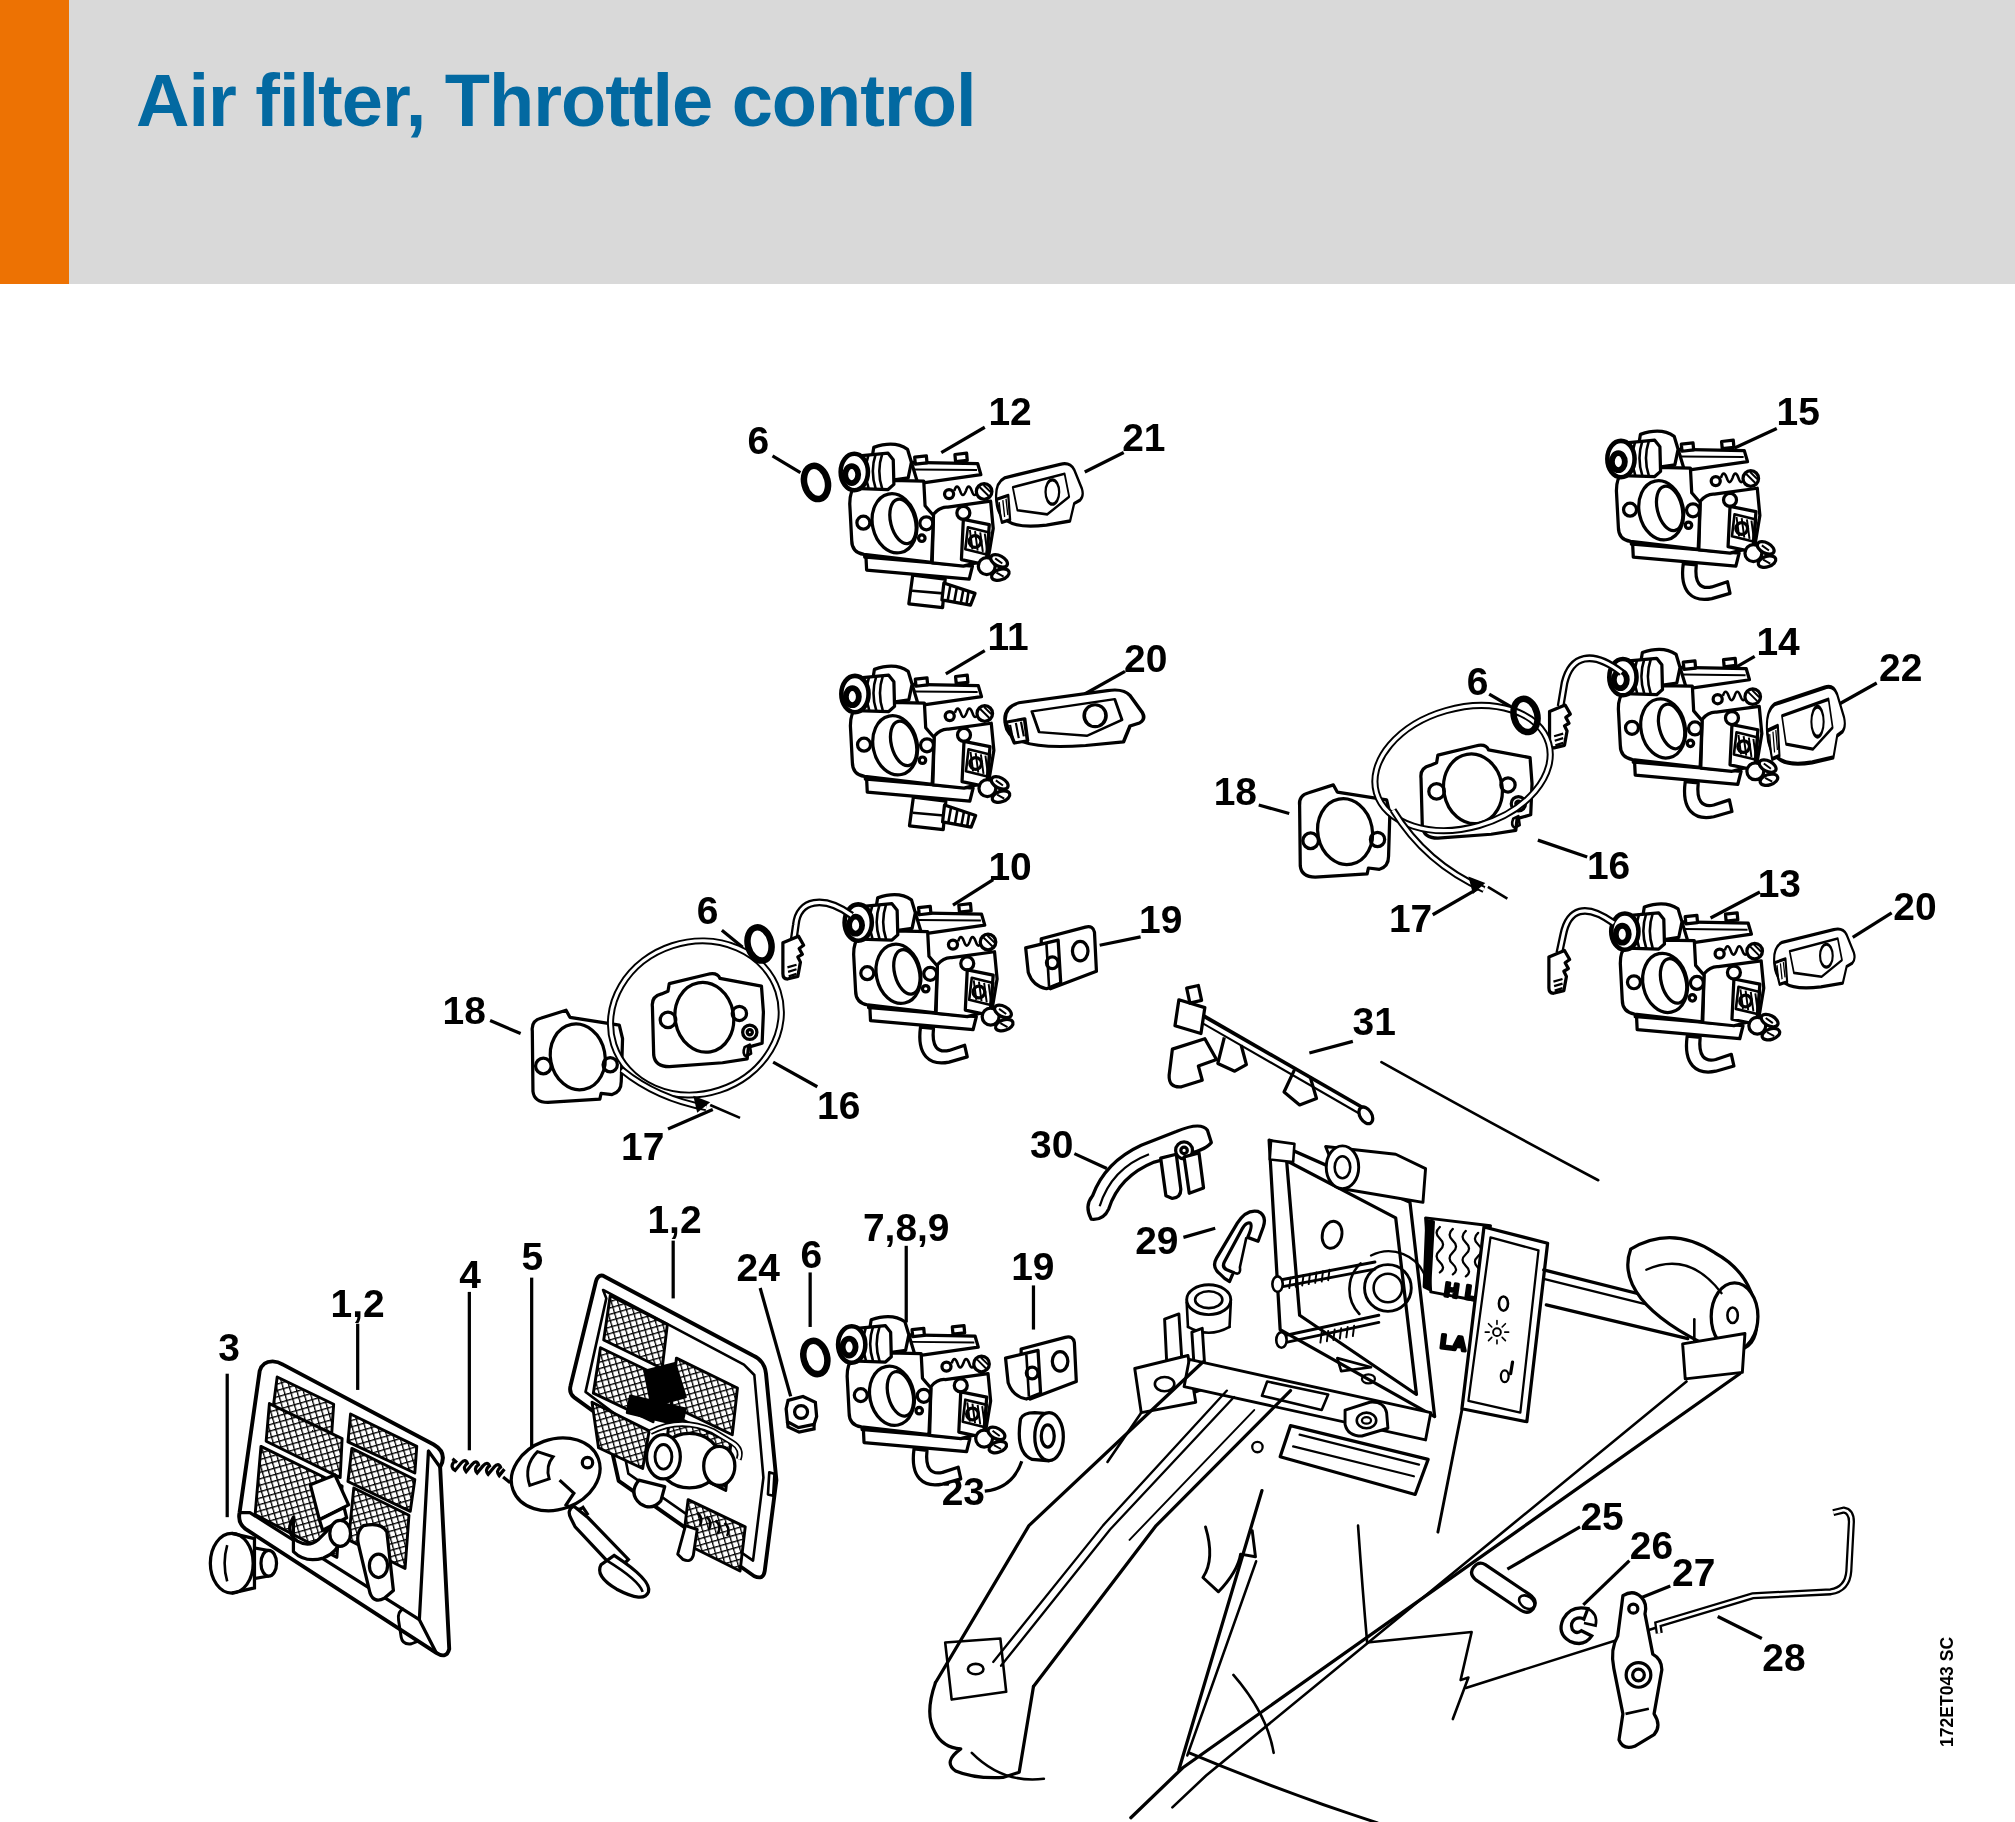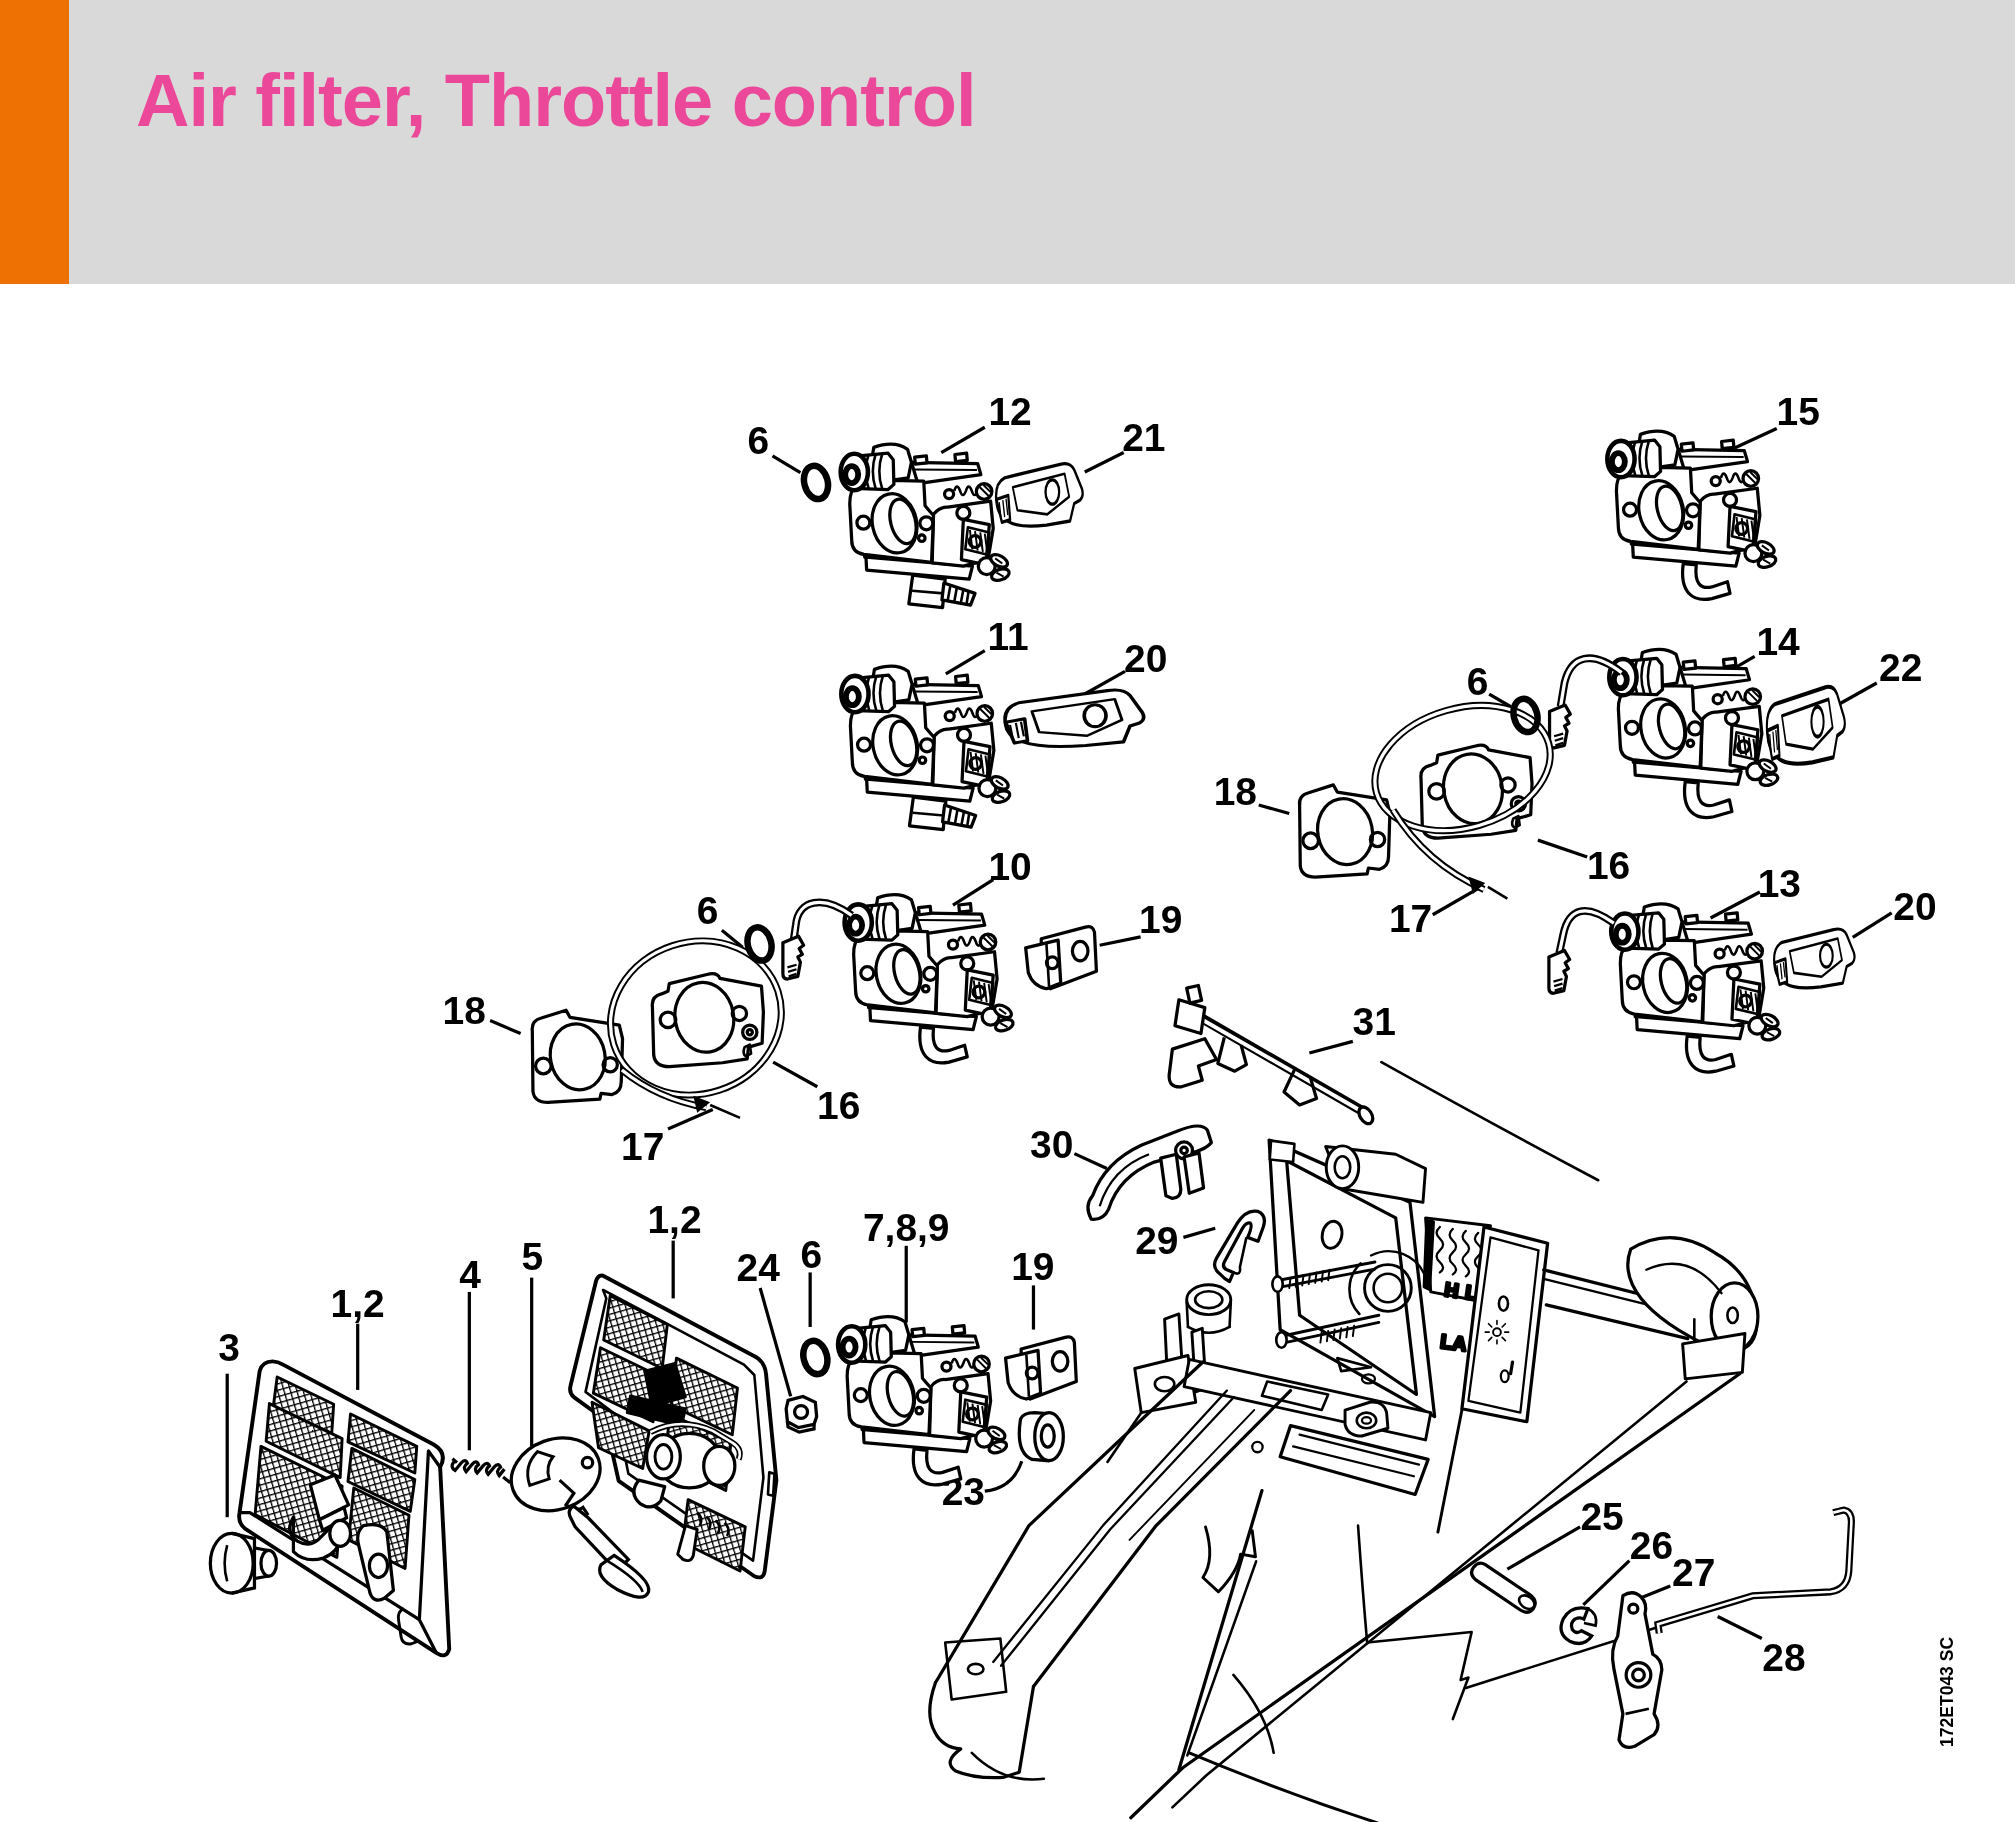--- a/index.html
+++ b/index.html
@@ -1,18 +1,18 @@
 <!DOCTYPE html>
 <html style="font-size:10.4px"><head>
 <meta charset="utf-8">
 <style>
 html,body{margin:0;padding:0;width:2015px;height:1823px;background:#ffffff;overflow:hidden;}
 #orange{position:absolute;left:0;top:0;width:69px;height:284px;background:#ed7203;}
 #gray{position:absolute;left:69px;top:0;width:1946px;height:284px;background:#d9d9d9;}
-#title{position:absolute;left:136px;top:58px;font-family:"Liberation Sans",sans-serif;font-weight:bold;font-size:74px;color:#ec4899;letter-spacing:-1px;white-space:nowrap;}
+#title{position:absolute;left:136px;top:58px;font-family:"Liberation Sans",sans-serif;font-weight:bold;font-size:74px;color:#0369a1;letter-spacing:-1px;white-space:nowrap;}
 #diag{position:absolute;left:0;top:0;}
 text{font-family:"Liberation Sans",sans-serif;font-weight:bold;fill:#000;}
 .lb{font-size:60px;text-anchor:middle;}
 .ld{stroke:#000;stroke-width:5;fill:none;}
 </style>
 </head>
 <body>
 <div id="orange"></div>
 <div id="gray"></div>
 <div id="title">Air filter, Throttle control</div>

